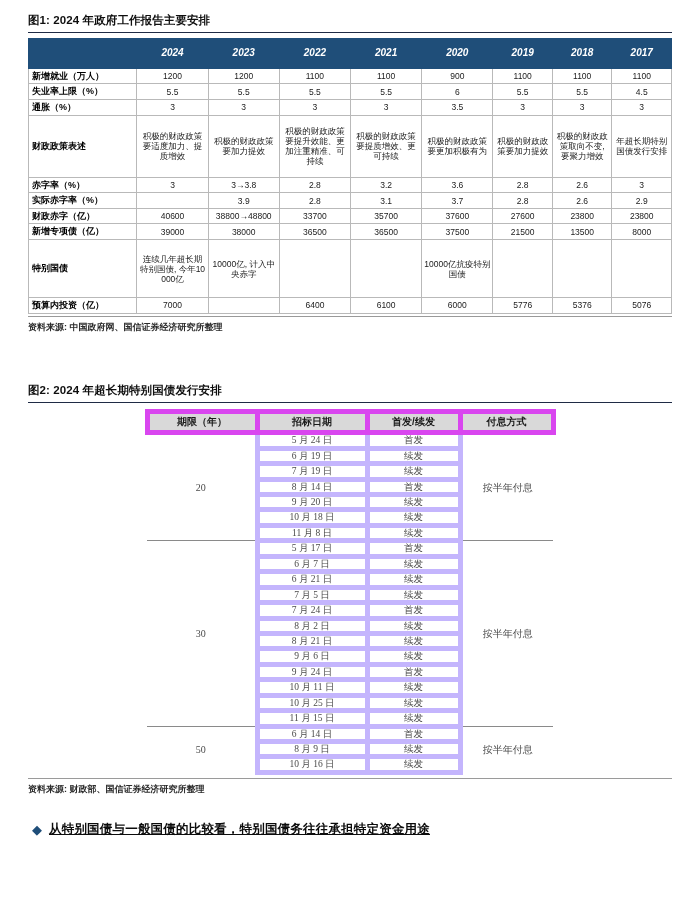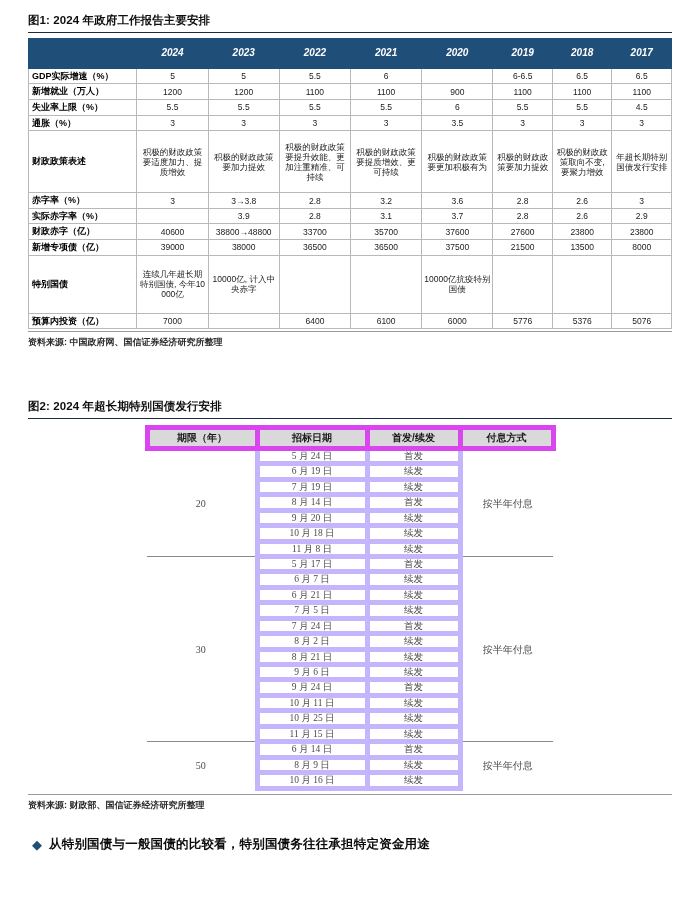--- a/index.html
+++ b/index.html
@@ -158,20 +158,21 @@
     color: #1f4e79;
     font-size: 13px;
     line-height: 1;
     width: auto; height: auto;
   }
   .sec-heading-text {
     font-size: 12.5px;
     font-weight: bold;
     color: #0c0c0c;
     letter-spacing: 0.2px;
+    text-decoration: underline;
   }
 </style>
 </head>
 <body>
 
 <div class="page">
 
   <div>
     <div class="fig-title">图1: 2024 年政府工作报告主要安排</div>
     <hr class="fig-rule">
@@ -197,31 +198,20 @@
               <th>2022</th>
               <th>2021</th>
               <th>2020</th>
               <th>2019</th>
               <th>2018</th>
               <th>2017</th>
             </tr>
         </thead>
         <tbody id="t1-body">
             <tr>
-              <td class="rowhead">GDP实际增速（%）</td>
-              <td>5</td>
-              <td>5</td>
-              <td>5.5</td>
-              <td>6</td>
-              <td></td>
-              <td>6-6.5</td>
-              <td>6.5</td>
-              <td>6.5</td>
-            </tr>
-            <tr>
               <td class="rowhead">新增就业（万人）</td>
               <td>1200</td>
               <td>1200</td>
               <td>1100</td>
               <td>1100</td>
               <td>900</td>
               <td>1100</td>
               <td>1100</td>
               <td>1100</td>
             </tr>

